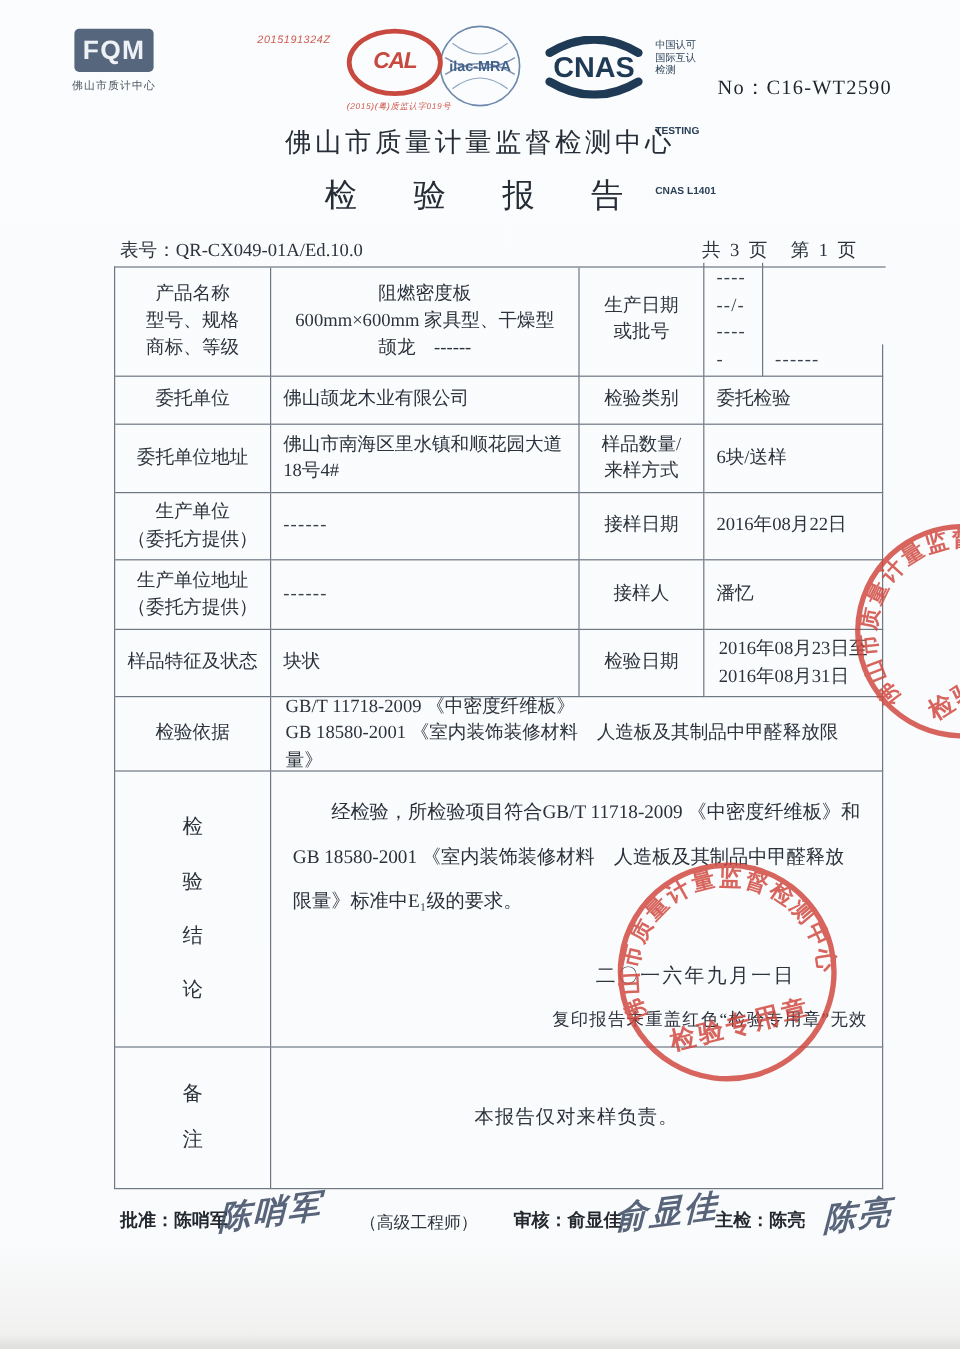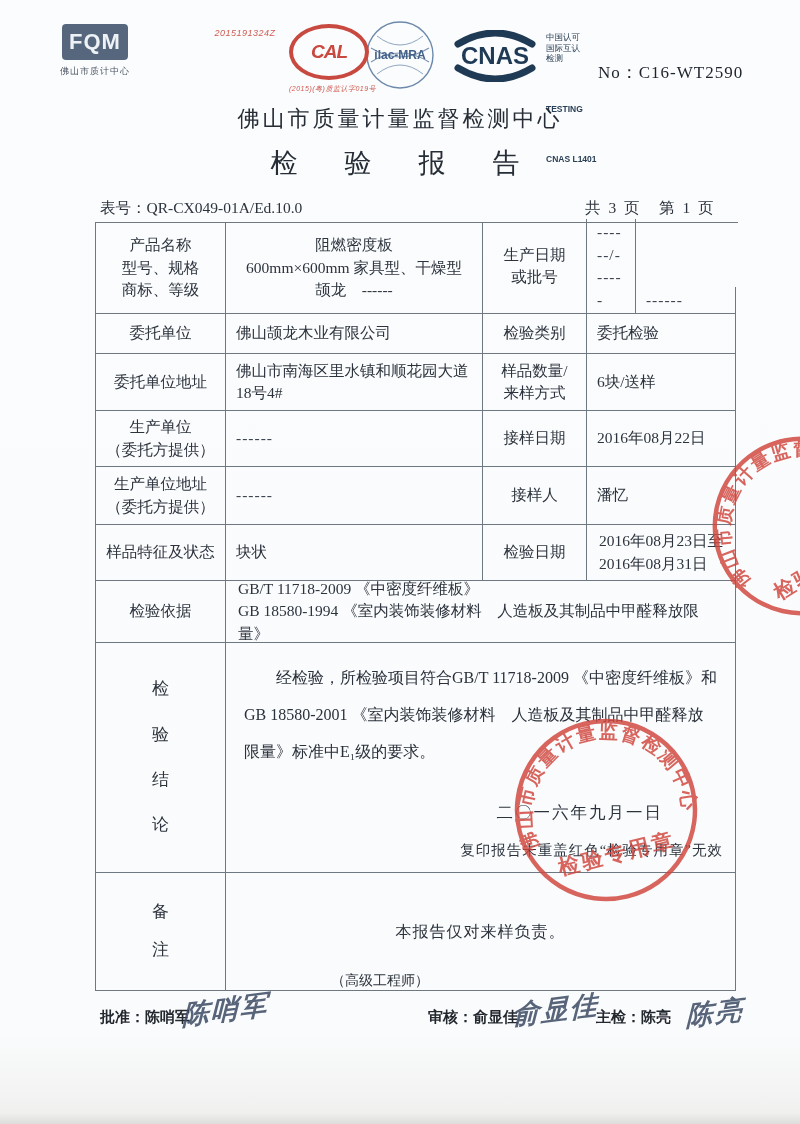--- a/index.html
+++ b/index.html
@@ -207,21 +207,21 @@
       <div class="td c4 basis-lines">
         <span>2016年08月23日至</span>
         <span>2016年08月31日</span>
       </div>
     </div>
 
     <div class="tr" style="height:62px">
       <div class="td c1 lab">检验依据</div>
       <div class="td c4 basis-lines">
         <span>GB/T 11718-2009 《中密度纤维板》</span>
-        <span>GB 18580-1994 《室内装饰装修材料　人造板及其制品中甲醛释放限量》</span>
+        <span>GB 18580-2001 《室内装饰装修材料　人造板及其制品中甲醛释放限量》</span>
       </div>
     </div>
 
     <div class="tr" style="height:230px">
       <div class="td c1 lab vlabel">
         <span>检</span>
         <span>验</span>
         <span>结</span>
         <span>论</span>
       </div>
@@ -236,21 +236,21 @@
       <div class="td c1 lab vlabel">
         <span>备</span>
         <span>注</span>
       </div>
       <div class="td c4 remark-cell">本报告仅对来样负责。</div>
     </div>
   </div>
 
   <div class="abs foot" style="left:100px;top:1008px;">批准：陈哨军</div>
   <div class="abs sig" style="left:182px;top:992px;">陈哨军</div>
-  <div class="abs eng-title" style="left:300px;top:972px;margin-left:31px;">（高级工程师）</div>
+  <div class="abs eng-title" style="left:300px;top:1010px;">（高级工程师）</div>
   <div class="abs foot" style="left:428px;top:1008px;">审核：俞显佳</div>
   <div class="abs sig" style="left:512px;top:992px;">俞显佳</div>
   <div class="abs foot" style="left:596px;top:1008px;">主检：陈亮</div>
   <div class="abs sig" style="left:686px;top:995px;">陈亮</div>
 
   <div class="abs stamp" style="left:506px;top:710px;transform:rotate(-14deg);">
     <svg width="200" height="200" viewBox="0 0 200 200">
       <defs>
           <path id="ring1" d="M 29,131 A 76,76 0 1 1 171,131" fill="none"></path>
         </defs>

